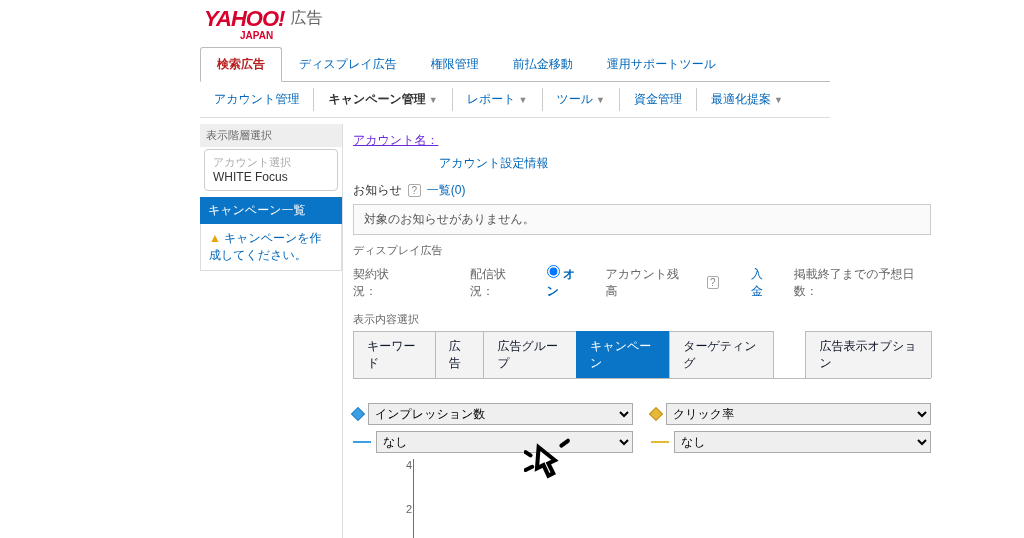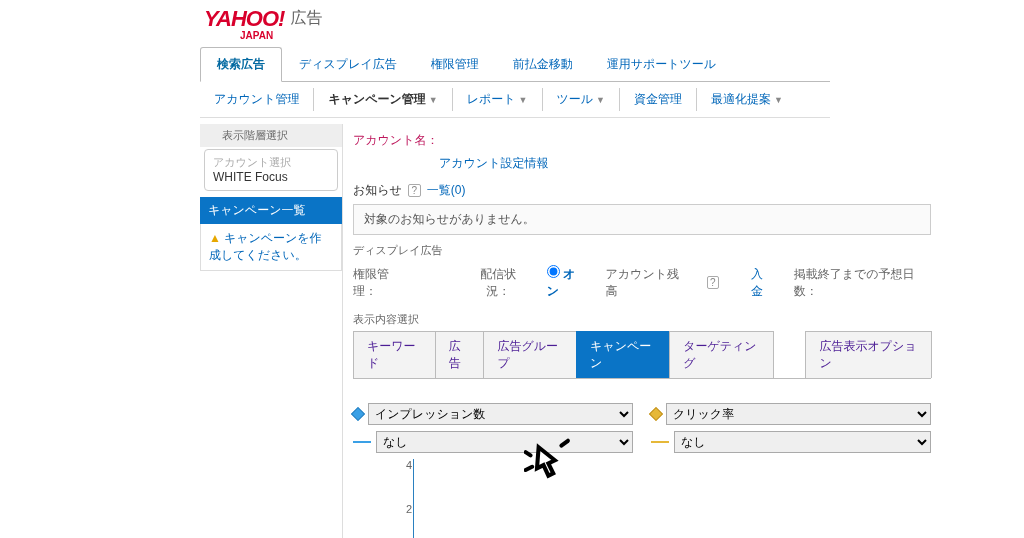--- a/index.html
+++ b/index.html
@@ -3,48 +3,48 @@
 <meta charset="utf-8">
 <style>
 * { box-sizing: border-box; margin: 0; padding: 0; }
 body { font-family: "Meiryo", "Hiragino Sans", sans-serif; font-size: 12px; color: #333; background: #fff; width: 1024px; }
 .wrap { padding: 6px 0 0 200px; width: 830px; }
 .logo-row { display: flex; align-items: baseline; gap: 6px; margin-bottom: 6px; padding-left: 4px; }
 .logo-yahoo { color: #d8002c; font-weight: bold; font-size: 22px; font-style: italic; letter-spacing: -1px; }
 .logo-ad { color: #666; font-size: 16px; position:relative; top:-3px;}
 .tabs1 { display: flex; border-bottom: 1px solid #bbb; }
 .tabs1 > div { padding: 8px 16px; color: #0066b9; cursor: pointer; border: 1px solid transparent; border-bottom:none; font-size:12px;}
-.tabs1 > div.active { color: #0369a1; font-weight: bold; background:#fff; border:1px solid #bbb; border-bottom:1px solid #fff; margin-bottom:-1px; border-radius:3px 3px 0 0;}
+.tabs1 > div.active { color: #b91c1c; font-weight: bold; background:#fff; border:1px solid #bbb; border-bottom:1px solid #fff; margin-bottom:-1px; border-radius:3px 3px 0 0;}
 .tabs2 { display: flex; gap:0; padding: 6px 0; border-bottom:1px solid #ddd; }
 .tabs2 > div { padding: 3px 14px; color:#0066b9; cursor:pointer; border-right:1px solid #ccc; font-size:12px;}
 .tabs2 > div:last-child { border-right:none;}
 .tabs2 > div.bold { font-weight:bold; color:#333;}
 .chev { font-size:9px; color:#888; margin-left:3px;}
 .body-row { display:flex; gap:0; margin-top:6px;}
 .sidebar { width:142px; flex:none;}
-.side-hdr { background:#eee; padding:4px 22px; font-size:11px; color:#666;}
+.side-hdr { background:#eee; padding:4px 6px; font-size:11px; color:#666;}
 .side-sel-label { padding:5px 8px 0 8px; font-size:11px; color:#aaa;}
 .side-sel-val { padding:0 8px 6px 8px; font-size:12px; color:#333;}
 .side-sel-box { border:1px solid #ccc; border-radius:4px; margin:2px 4px 6px 4px;}
 .side-camp-hdr { background:#0a74c6; color:#fff; padding:5px 8px; font-size:12px;}
 .side-camp-item { padding:6px 8px; color:#0066b9; font-size:12px; border:1px solid #ddd; border-top:none;}
 .warn-ico { color:#e6a700; font-weight:bold; margin-right:3px;}
 .main { flex:1; padding-left:10px; border-left:1px solid #ddd;}
-.acct-row { display:flex; gap:30px; padding:8px 0 6px 0; color:#be185d;}
+.acct-row { display:flex; gap:30px; padding:8px 0 6px 0; color:#6d28d9;text-decoration:underline;}
 .acct-link { color:#0066b9; cursor:pointer; margin-left:86px;}
 .sec-lbl { color:#666; font-size:11px; margin:8px 0 3px 0;}
 .notices { display:flex; align-items:center; gap:6px;}
 .help-ico { display:inline-block; border:1px solid #aaa; border-radius:2px; width:13px; height:13px; text-align:center; line-height:12px; font-size:10px; color:#888;}
 .notic-link { color:#0066b9; font-size:12px; cursor:pointer;}
 .notic-box { border:1px solid #ccc; padding:6px 10px; margin:5px 0 8px 0; background:#fafafa; font-size:12px; color:#555;}
 .ov-row { display:flex; gap:20px; align-items:center; padding:4px 0; color:#666; font-size:12px;}
 .radio-on { color:#0066b9; font-weight:bold;}
 .deposit { color:#0066b9;}
 .content-tabs { display:flex; border-bottom:1px solid #bbb; margin-top:4px;}
-.content-tabs > div { border:1px solid #bbb; padding:6px 13px; color:#4c1d95; background:#f3f3f3; cursor:pointer; font-size:12px; border-bottom:none; margin-right:-1px;}
+.content-tabs > div { border:1px solid #bbb; padding:6px 13px; color:#0f172a; background:#f3f3f3; cursor:pointer; font-size:12px; border-bottom:none; margin-right:-1px;}
 .content-tabs > div.active { background:#0a74c6; color:#fff; border-color:#0a74c6;}
 .content-tabs > div.last { margin-left:32px;}
 .metrics { display:flex; gap:18px; margin:24px 0 6px 0;}
 .metric { display:flex; align-items:center; gap:5px; width:280px;}
 .metric select { flex:1; border:1px solid #aaa; padding:2px; font-size:12px;}
 .diamond { width:10px; height:10px; transform:rotate(45deg); display:inline-block;}
 .di-bl { background:#3aa0e6; border:1px solid #2a80c0;}
 .di-or { background:#e6b838; border:1px solid #c09020;}
 .line-seg { width:18px; height:2px; background:#3aa0e6; display:inline-block;}
 .line-seg.or { background:#e6b838;}
@@ -102,22 +102,22 @@
 
       <div class="notices" style="margin-top:10px;">
         <span>お知らせ</span>
         <span class="help-ico">?</span>
         <span class="notic-link">一覧(0)</span>
       </div>
       <div class="notic-box">対象のお知らせがありません。</div>
 
       <div class="sec-lbl">ディスプレイ広告</div>
       <div class="ov-row">
-        <span>権限管理：</span>
-        <span style="margin-left:40px;text-align:center;">配信状況：</span>
+        <span>契約状況：</span>
+        <span style="margin-left:40px;">配信状況：</span>
         <span><input type="radio" checked="" style=""> <b class="radio-on">オン</b></span>
         <span>アカウント残高</span>
         <span class="help-ico">?</span>
         <span style="margin-left:12px;" class="deposit">入金</span>
         <span>掲載終了までの予想日数：</span>
       </div>
 
       <div class="sec-lbl">表示内容選択</div>
       <div class="content-tabs">
         <div>キーワード</div>

